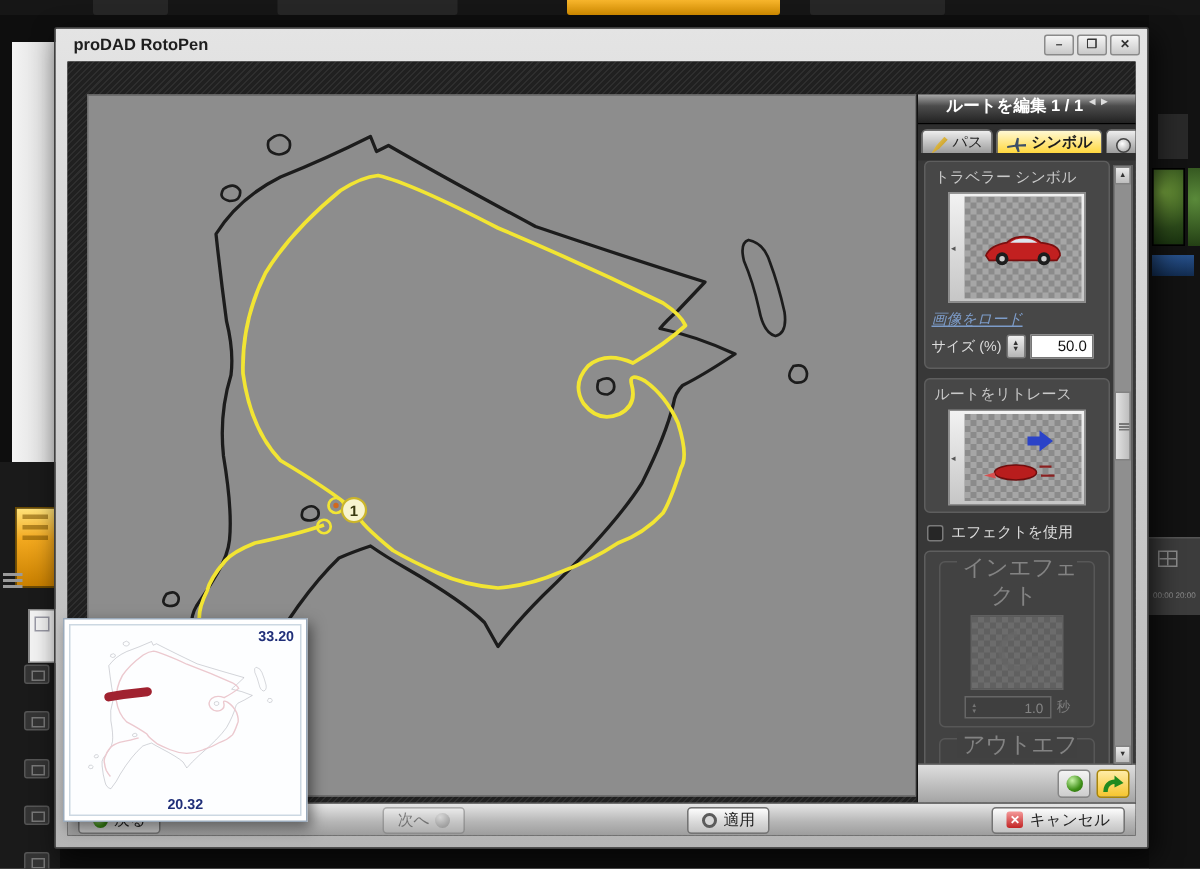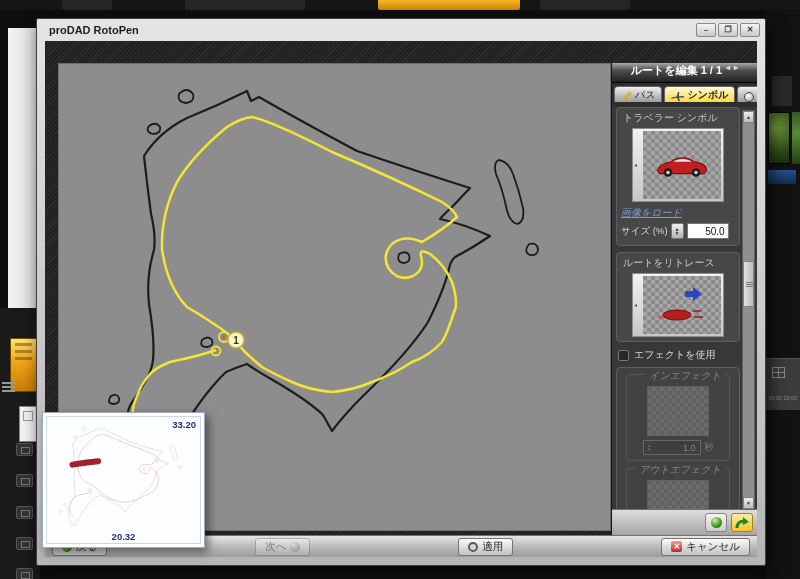--- a/index.html
+++ b/index.html
@@ -67,21 +67,21 @@
   .checker svg{position:absolute;left:50%;top:50%;transform:translate(-50%,-50%);}
   .link{display:block;text-align:left;font-size:10px;color:#7d9cc9;text-decoration:underline;margin:4px 0 3px;cursor:pointer;font-style:italic;}
   .size-row{display:flex;align-items:center;justify-content:flex-start;gap:3px;margin:1px 0 2px;font-size:9.5px;color:#ddd;white-space:nowrap;}
   .spin{width:13px;height:16px;background:linear-gradient(#efefef,#b5b5b5);border:1px solid #777;border-radius:2px;display:flex;flex-direction:column;align-items:center;justify-content:center;line-height:4px;}
   .spin span{font-size:5px;color:#333;}
   .size-input{width:42px;height:16px;background:#fff;border:1px solid #777;font-size:10px;text-align:right;padding:0 3px;color:#111;font-family:"Liberation Sans",sans-serif;}
   .checkbox-row{display:flex;align-items:center;gap:5px;margin:2px 2px 5px;font-size:10px;color:#ddd;white-space:nowrap;}
   .checkbox{width:11px;height:11px;background:#262626;border:1px solid #7a7a7a;border-radius:2px;}
   .effects-box{border:1px solid #5e5e5e;border-radius:4px;background:#424242;padding:6px 4px 2px;}
   .fieldset{border:1px solid #757575;border-radius:4px;margin:0 5px 7px;padding:0 4px 5px;opacity:.42;}
-  .legend{font-size:10px;color:#ddd;text-align:right;margin-top:-6px;font-style:italic;}
+  .legend{font-size:15px;color:#ddd;text-align:center;margin-top:-6px;}
   .legend span{background:#424242;padding:0 4px;}
   .fx-thumb{width:62px;height:50px;margin:3px auto 0;border:1px solid #8a8a8a;}
   .fx-row{display:flex;align-items:center;justify-content:center;gap:4px;margin-top:4px;}
   .fx-spin{display:flex;align-items:center;justify-content:space-between;width:58px;height:15px;border:1px solid #999;background:#3c3c3c;padding:0 4px;}
   .fx-spin .arrows{display:flex;flex-direction:column;line-height:4px;}
   .fx-spin .arrows span{font-size:4px;color:#bbb;}
   .fx-spin .val{font-size:9px;color:#ddd;}
   .fx-unit{font-size:9px;color:#ccc;}
   .scrollbar{position:absolute;right:2px;top:47px;width:13px;height:400px;background:#8f8f8f;border:1px solid #5f5f5f;}
   .scroll-btn{position:absolute;left:0;width:11px;height:12px;background:linear-gradient(#ececec,#bdbdbd);border:1px solid #828282;font-size:5px;line-height:11px;text-align:center;color:#333;}

